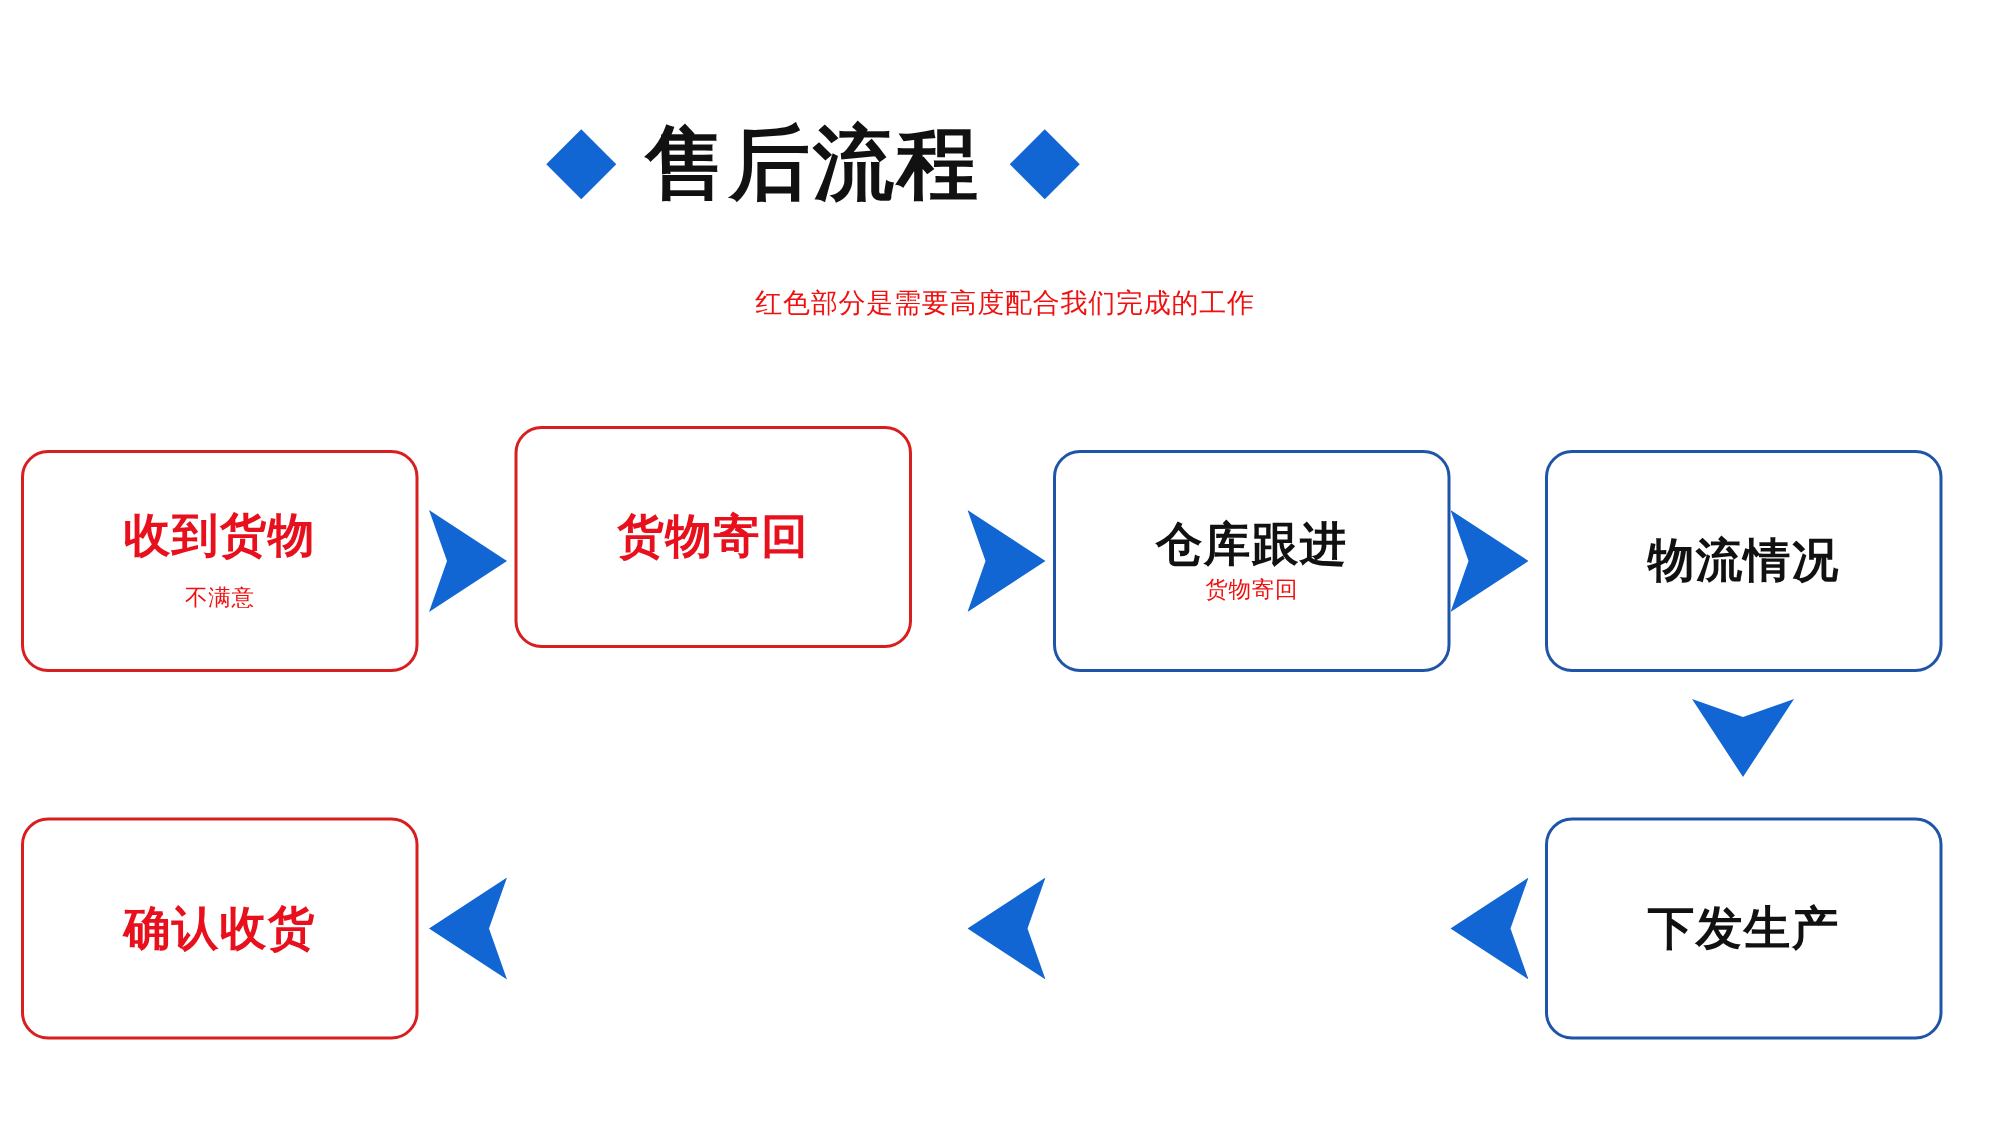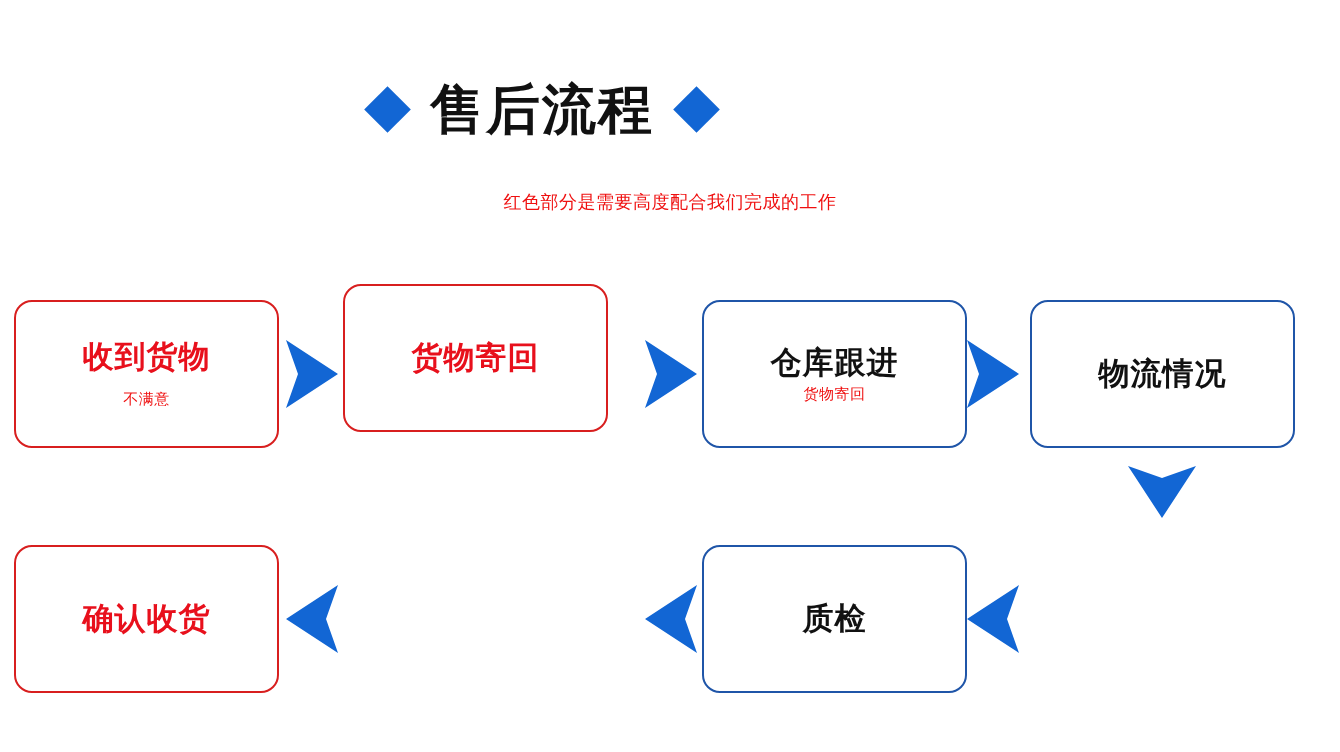--- a/index.html
+++ b/index.html
@@ -148,24 +148,24 @@
 
   <div class="node blue" id="node-2">
     <div class="node-title black">仓库跟进</div>
     <div class="node-sub">货物寄回</div>
   </div>
 
   <div class="node blue" id="node-3">
     <div class="node-title black">物流情况</div>
   </div>
 
-
-  <div class="node blue" id="node-5">
-    <div class="node-title black">质检</div>
-  </div>
+  <div class="node blue" id="node-4">
+    <div class="node-title black">下发生产</div>
+  </div>
+
 
 
   <div class="node red" id="node-7">
     <div class="node-title red">确认收货</div>
   </div>
 
   <div class="arrow" id="arrow-r0">
     <svg width="52" height="68" viewBox="0 0 52 68">
       <path d="M0 0 L52 34 L0 68 L12 34 Z" fill="#1266d4"></path>
     </svg>

